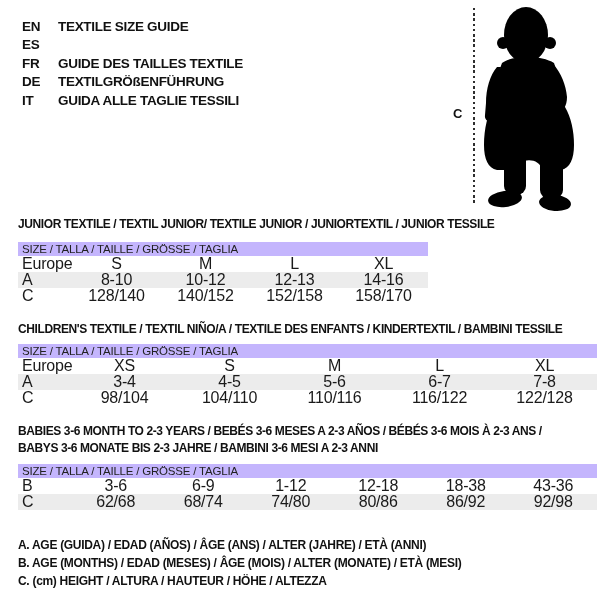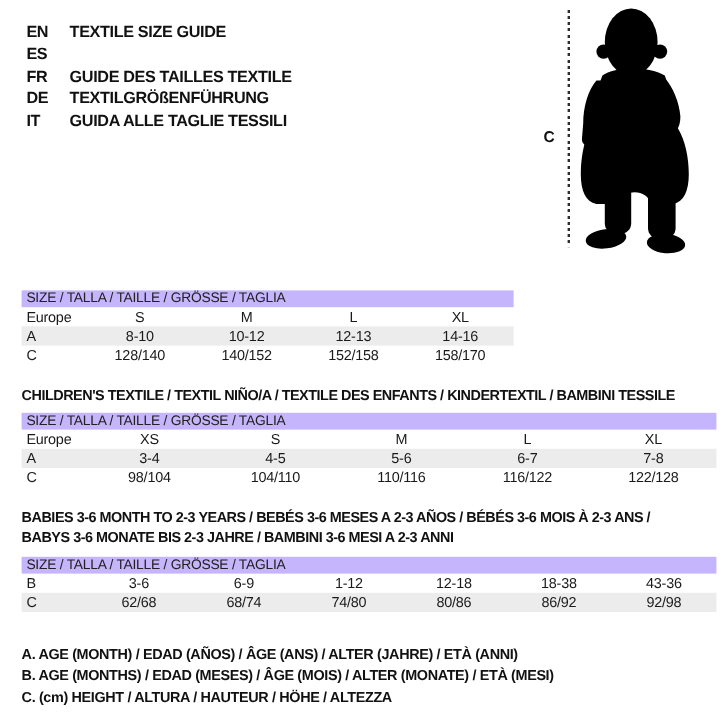--- a/index.html
+++ b/index.html
@@ -20,21 +20,21 @@
   .baby { position:absolute; left:480px; top:3px; width:116px; height:210px; }
   .baby svg { display:block; width:116px; height:210px; }
   
   .tbl-title { position:absolute; left:18px; font-weight:bold; font-size:12px;
                letter-spacing:-0.4px; white-space:nowrap; }
   .tbl { position:absolute; left:18px; }
   .tbl.narrow { width:410px; }
   .tbl.wide { width:579px; }
   .size-bar { height:14px; background:#c4b5fd; display:flex; align-items:center;
               padding-left:4px; font-size:11.5px; color:#222222; letter-spacing:-0.2px; }
-  .trow { display:flex; height:16px; align-items:center; font-size:12px;
+  .trow { display:flex; height:16px; align-items:center; font-size:16px;
           letter-spacing:-0.2px; color:#1a1a1a; }
   .trow.stripe { background:#ececec; }
   .tlabel { width:50px; padding-left:4px; }
   .tcell { flex:1; text-align:center; }
   
   .footnotes { position:absolute; left:18px; top:536px; }
   .fnote { height:18px; line-height:18px; font-weight:bold; font-size:12px;
            letter-spacing:-0.3px; white-space:nowrap; }
 </style>
 </head>
@@ -76,20 +76,21 @@
         <path d="M17,64 C10,72 6,86 6,100 L5,112 C4,119 13,121 14,114 L17,96 C18,84 19,72 21,64 Z"></path>
         <path d="M74,62 C81,70 86,82 87,94 C87,103 83,109 77,111 C71,112 68,107 71,102 C74,98 76,94 75,88 C74,78 72,68 70,63 Z"></path>
         <rect x="24" y="140" width="22" height="52" rx="9"></rect>
         <rect x="60" y="140" width="23" height="56" rx="9"></rect>
         <ellipse cx="25" cy="196" rx="17" ry="8" transform="rotate(-7 25 196)"></ellipse>
         <ellipse cx="75" cy="200" rx="16" ry="8" transform="rotate(5 75 200)"></ellipse>
       </g>
     </svg>
   </div>
 
+  <div class="tbl-title" style="top:217px">JUNIOR TEXTILE / TEXTIL JUNIOR/ TEXTILE JUNIOR / JUNIORTEXTIL / JUNIOR TESSILE</div>
   <div class="tbl narrow" style="top:242px">
     <div class="size-bar">SIZE / TALLA / TAILLE / GRÖSSE / TAGLIA</div>
     <div class="trow">
       <span class="tlabel">Europe</span>
       <span class="tcell">S</span>
       <span class="tcell">M</span>
       <span class="tcell">L</span>
       <span class="tcell">XL</span>
     </div>
     <div class="trow stripe">
@@ -155,18 +156,18 @@
       <span class="tcell">62/68</span>
       <span class="tcell">68/74</span>
       <span class="tcell">74/80</span>
       <span class="tcell">80/86</span>
       <span class="tcell">86/92</span>
       <span class="tcell">92/98</span>
     </div>
   </div>
 
   <div class="footnotes">
-    <div class="fnote">A. AGE (MONTH) / EDAD (AÑOS) / ÂGE (ANS) / ALTER (JAHRE) / ETÀ (ANNI)</div>
+    <div class="fnote">A. AGE (GUIDA) / EDAD (AÑOS) / ÂGE (ANS) / ALTER (JAHRE) / ETÀ (ANNI)</div>
     <div class="fnote">B. AGE (MONTHS) / EDAD (MESES) / ÂGE (MOIS) / ALTER (MONATE) / ETÀ (MESI)</div>
     <div class="fnote">C. (cm) HEIGHT / ALTURA / HAUTEUR / HÖHE / ALTEZZA</div>
   </div>
 
 </div>
 
 </body></html>

